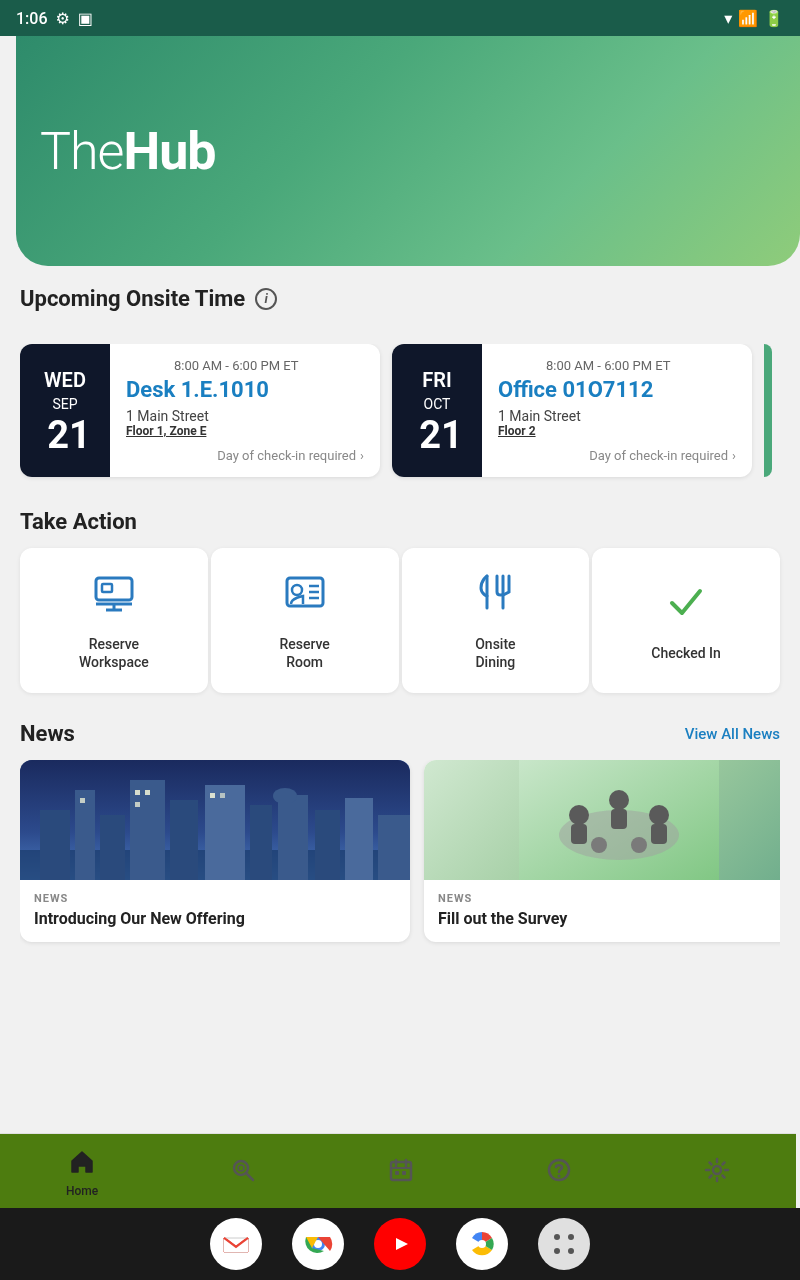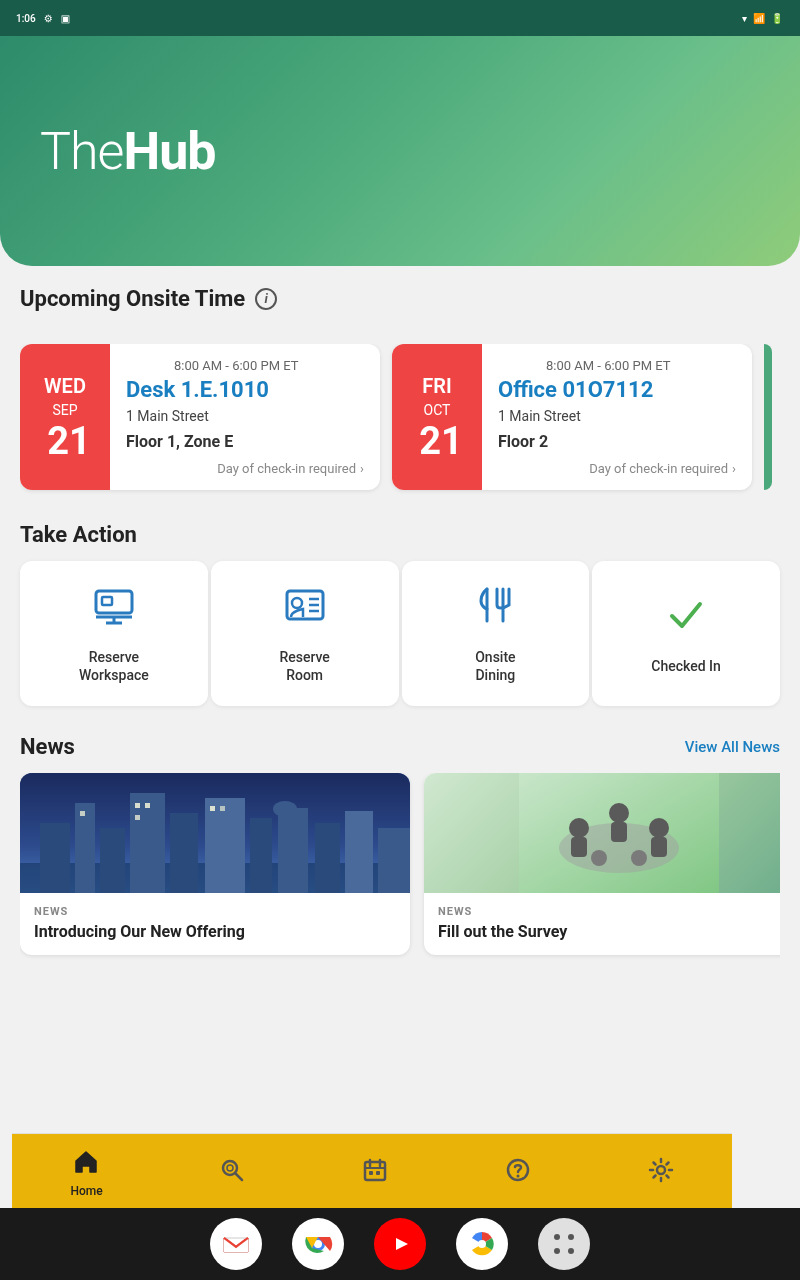--- a/index.html
+++ b/index.html
@@ -13,35 +13,36 @@
     }
 
     
     .status-bar {
       background: #1a5c4a;
       color: white;
       display: flex;
       justify-content: space-between;
       align-items: center;
       padding: 16px 16px;
-      font-size: 10px;
+      font-size: 16px;
       font-weight: 500;
       height: 36px;
     }
     .status-bar-left { display: flex; align-items: center; gap: 8px; }
     .status-bar-right { display: flex; align-items: center; gap: 6px; }
 
     
     .hero {
       background: linear-gradient(135deg, #2e8b6b 0%, #4aa87a 40%, #6abf8a 70%, #8fcc7a 100%);
       height: 230px;
       display: flex;
       align-items: center;
-      padding: 32px 40px;
+      padding: 32px 24px;
       border-radius: 0 0 32px 32px;
+      margin-left: 16px;
     }
     .hero-title {
       color: white;
       font-size: 52px;
       font-weight: 300;
       letter-spacing: -1px;
     }
     .hero-title span { font-weight: 700; }
 
     
@@ -88,21 +89,21 @@
     .event-card {
       display: flex;
       background: white;
       border-radius: 12px;
       min-width: 360px;
       overflow: hidden;
       box-shadow: 0 1px 4px rgba(0,0,0,0.1);
       flex-shrink: 0;
     }
     .event-date-block {
-      background: #ef4444;
+      background: #0f172a;
       color: white;
       display: flex;
       flex-direction: column;
       align-items: center;
       justify-content: center;
       padding: 20px 18px;
       min-width: 90px;
     }
     .event-day-name {
       font-size: 20px;
@@ -141,24 +142,25 @@
       color: #1a7fc1;
       text-decoration: none;
       margin-bottom: 6px;
       display: block;
     }
     .event-location {
       font-size: 14px;
       color: #444;
     }
     .event-floor {
-      font-size: 16px;
+      font-size: 12px;
       font-weight: 700;
       color: #333;
-      margin-top: 8px;
+      margin-top: 0;
+      text-decoration: underline;
     }
     .event-checkin {
       font-size: 13px;
       color: #888;
       margin-top: 10px;
       display: flex;
       align-items: center;
       justify-content: flex-end;
       gap: 4px;
     }
@@ -270,23 +272,23 @@
       font-size: 16px;
       font-weight: 700;
       color: #222;
       line-height: 1.3;
     }
 
     
     .bottom-nav {
       position: fixed;
       bottom: 72px;
-      left: 12px;
-      width: 720px;
-      background: #eab308;
+      left: 0;
+      width: 796px;
+      background: #4d7c0f;
       border-top: 1px solid #e0e0e0;
       display: flex;
       justify-content: space-around;
       align-items: center;
       padding: 10px 0 6px;
       z-index: 100;
     }
     .nav-item {
       display: flex;
       flex-direction: column;

